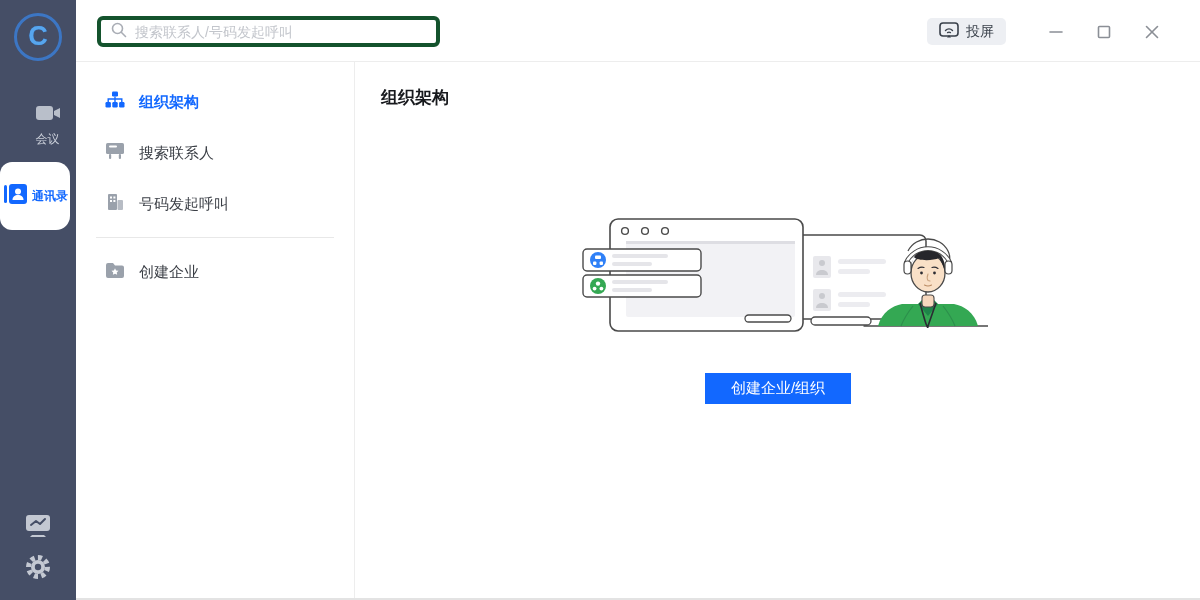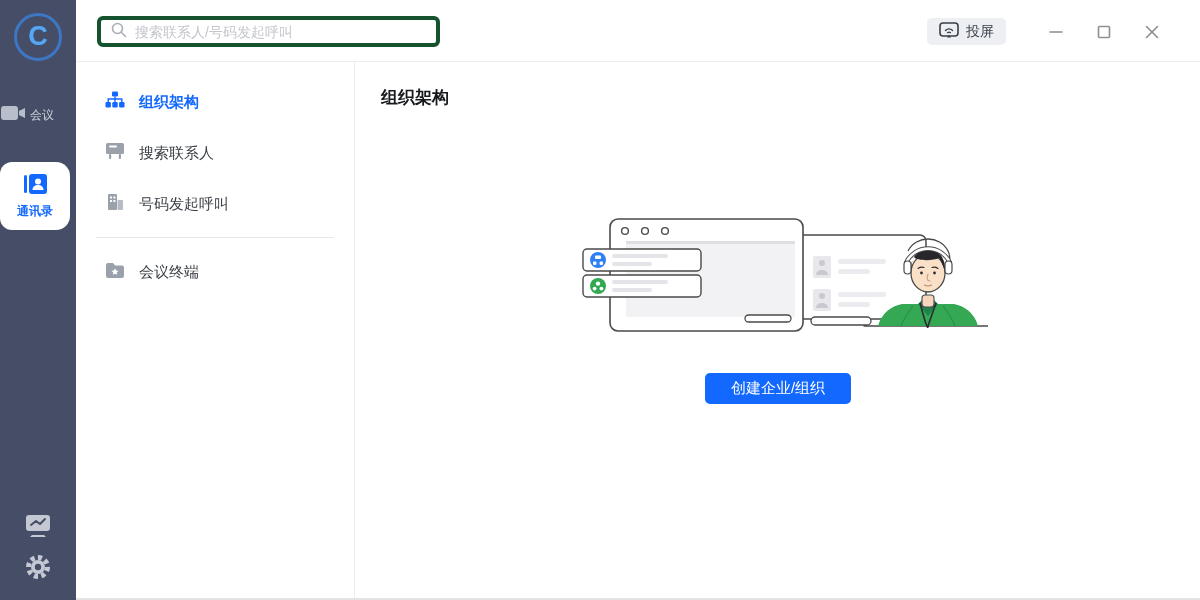--- a/index.html
+++ b/index.html
@@ -5,26 +5,26 @@
   * { margin:0; padding:0; box-sizing:border-box; }
   html,body { width:1200px; height:600px; overflow:hidden; }
   body { font-family:"Liberation Sans","DejaVu Sans",sans-serif; background:#fff; position:relative; }
 
   
   .rail { position:absolute; left:0; top:0; width:76px; height:600px; background:#454e66; z-index:5; }
   .logo { position:absolute; left:14px; top:13px; width:48px; height:48px; border-radius:50%;
           border:3px solid #3c76c4; display:flex; align-items:center; justify-content:center; }
   .logo span { font-size:27px; font-weight:bold; color:#57a6ee; line-height:1;
                text-shadow:0 0 1px #2e6fc0; transform:translateY(-1px); }
-  .rail-item { position:absolute; left:0; width:95px; display:flex; flex-direction:row;
+  .rail-item { position:absolute; left:0; width:95px; display:flex; flex-direction:column;
                align-items:center; gap:4px; cursor:pointer; }
   .rail-item .lbl { font-size:12px; color:#ccd1db; }
   .rail-tab { position:absolute; left:0; top:162px; width:70px; height:68px; background:#ffffff;
               border-radius:14px; border-top-left-radius:12px; border-bottom-left-radius:12px;
-              display:flex; flex-direction:column; align-items:center; justify-content:center; gap:4px; cursor:pointer; }
+              display:flex; flex-direction:row; align-items:center; justify-content:center; gap:4px; cursor:pointer; }
   .rail-tab .lbl { font-size:12px; color:#1268ff; font-weight:bold; }
   .rail-bottom { position:absolute; left:0; width:76px; display:flex; justify-content:center; cursor:pointer; }
 
   
   .topbar { position:absolute; left:76px; top:0; right:0; height:62px; background:#fff;
             border-bottom:1px solid #ededed; }
   .search { position:absolute; left:21px; top:16px; width:343px; height:31px;
             border:4px solid #14532d; border-radius:6px; display:flex; align-items:center;
             padding:0 10px; gap:8px; background:#fff; }
   .search input { border:none; outline:none; flex:1; font-size:14px; color:#333;
@@ -48,21 +48,21 @@
   .menu-divider { height:1px; background:#e8e8e8; margin:1px 20px 16px 20px; }
 
   
   .main { position:absolute; left:356px; top:63px; right:0; bottom:0; background:#fff; }
   .page-title { position:absolute; left:25px; top:23px; font-size:17px; font-weight:bold; color:#17191d; }
   .empty { position:absolute; left:0; right:0; top:140px; display:flex; flex-direction:column;
            align-items:center; }
   .illus { width:420px; height:135px; }
   .caption { margin-top:48px; font-size:14px; color:#8d9299; }
   .create-btn { margin-top:35px; width:146px; height:31px; background:#1268ff; color:#fff;
-                border:none; border-radius:5px; font-size:15px; cursor:pointer;
+                border:none; border-radius:0; font-size:15px; cursor:pointer;
                 font-family:"Liberation Sans",sans-serif; }
   .bottom-edge { position:absolute; left:76px; bottom:0; right:0; height:2px; background:#e3e3e3; }
 </style>
 </head>
 <body>
 
 <div class="rail">
   <div class="logo">
       <span>C</span>
     </div>
@@ -193,21 +193,21 @@
 
   <div class="menu-divider"></div>
 
   <div class="menu-item">
     <span>
       <svg width="20" height="17" viewBox="0 0 20 17">
           <path d="M1 3 a2 2 0 0 1 2-2 h5 l2 2.4 h7 a2 2 0 0 1 2 2 V14 a2 2 0 0 1 -2 2 H3 a2 2 0 0 1 -2-2 Z" fill="#9aa1ab"></path>
           <path d="M10 6.2 l1.1 2.2 2.4 .35 -1.75 1.7 .4 2.4 -2.15-1.15 -2.15 1.15 .4-2.4 -1.75-1.7 2.4-.35 Z" fill="#fff"></path>
         </svg>
     </span>
-    <span class="lbl">会议终端</span>
+    <span class="lbl">创建企业</span>
   </div>
 
 </div>
 
 <div class="main">
   <div class="page-title">组织架构</div>
 
   <div class="empty">
     <svg class="illus" viewBox="0 0 420 135">
 

